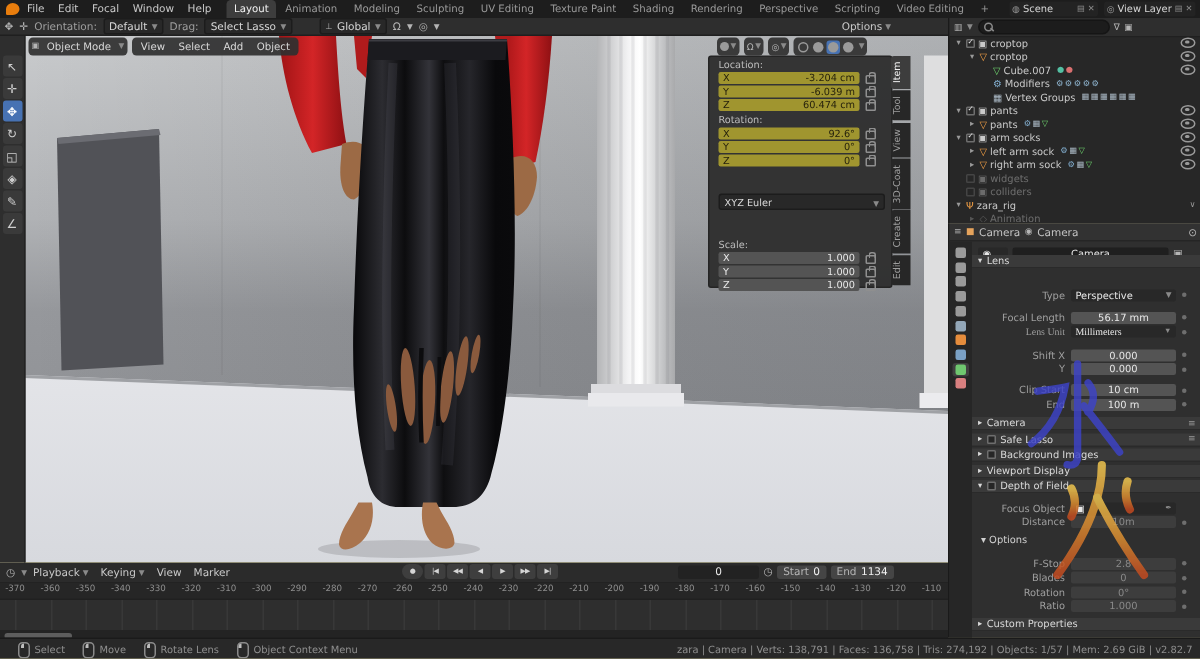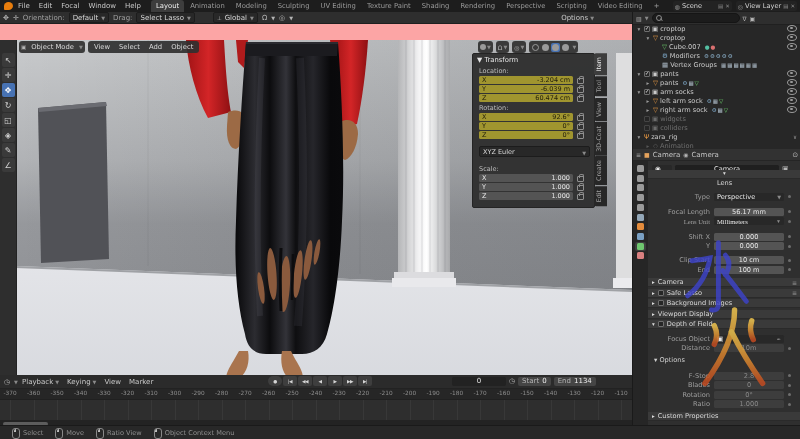--- a/index.html
+++ b/index.html
@@ -1,16 +1,16 @@
 <!DOCTYPE html>
 <html><head>
 <meta charset="utf-8">
 <style>
   html,body{margin:0;padding:0;background:#111;}
-  #app{position:relative;width:800px;height:439px;background:#fca5a5;overflow:hidden;
+  #app{position:relative;width:800px;height:439px;background:#fef9c3;overflow:hidden;
        font-family:"DejaVu Sans",sans-serif;font-size:7px;color:#c3c3c3;}
   
   #topbar{position:absolute;left:0;top:0;width:800px;height:12px;background:#1d1d1d;display:flex;align-items:center;border-bottom:1px solid #141414;}
   #blender-logo{width:9px;height:8px;background:#e87d0d;border-radius:50% 50% 50% 10%;margin:0 5px 0 4px;}
   #menus{display:flex;gap:9px;margin-right:10px;}
   .tmenu{color:#c9c9c9;font-size:7px;cursor:default;}
   #workspaces{display:flex;gap:1px;align-items:stretch;height:12px;}
   .wtab{padding:2px 5px 1px;color:#9a9a9a;font-size:6.8px;}
   .wtab.active{background:#3d3d3d;color:#f0f0f0;border-radius:3px 3px 0 0;}
   #topbar-right{margin-left:auto;display:flex;align-items:center;gap:4px;padding-right:3px;}
@@ -19,21 +19,21 @@
   .idwidget .nm{color:#d5d5d5;font-size:6.6px;min-width:34px;}
   .mini{color:#8a8a8a;font-size:5.5px;}
   
   #row2{position:absolute;left:0;top:12px;width:632px;height:12px;background:#2e2e2e;border-bottom:1px solid #1f1f1f;display:flex;align-items:center;gap:4px;padding-left:3px;box-sizing:border-box;}
   #row2 .lab{color:#9f9f9f;}
   .dd{background:#282828;border:1px solid #1c1c1c;border-radius:2px;color:#d8d8d8;padding:0 3px;height:9px;display:flex;align-items:center;gap:3px;}
   .dd .caret{color:#8a8a8a;font-size:5px;}
   .ic{color:#b5b5b5;font-size:7px;}
   #options-btn{margin-left:auto;margin-right:38px;display:flex;gap:2px;align-items:center;color:#c9c9c9;}
   
-  #viewport{position:absolute;left:0;top:40px;width:632px;height:351px;overflow:hidden;}
+  #viewport{position:absolute;left:0;top:24px;width:632px;height:351px;overflow:hidden;}
   #vtools{position:absolute;left:0;top:0;width:16px;height:351px;background:#2e2e2e;border-right:1px solid #232323;display:flex;flex-direction:column;align-items:center;padding-top:13px;gap:1px;}
   .tbtn{width:13px;height:14px;background:#3a3a3a;border-radius:2px;color:#cfcfcf;font-size:8px;display:flex;align-items:center;justify-content:center;}
   .tbtn.active{background:#4772b3;color:#fff;}
   #vheader{position:absolute;left:19px;top:1px;display:flex;gap:3px;align-items:center;}
   .pill{background:rgba(48,48,48,.92);border-radius:3px;display:flex;align-items:center;gap:1px;padding:1px 2px;height:10px;}
   .hbtn{padding:0 4px;color:#d8d8d8;font-size:6.8px;}
   #vshading{position:absolute;left:478px;top:1px;display:flex;gap:3px;align-items:center;}
   .sph{width:7px;height:7px;border-radius:50%;background:#9a9a9a;display:inline-block;}
   .sph.wire{background:transparent;border:1px solid #9a9a9a;box-sizing:border-box;}
   .sphbtn{padding:1px;border-radius:2px;display:flex;}
@@ -43,21 +43,21 @@
   #npanel .ph{color:#e6e6e6;padding:2px 4px;font-size:6.8px;}
   #npanel .grplab{color:#bdbdbd;padding:1px 6px;}
   .axrow{display:flex;align-items:center;margin:0 0 1px 6px;height:8px;}
   .axfield{width:94px;height:8px;border-radius:1.5px;display:flex;align-items:center;padding:0 3px;box-sizing:border-box;}
   .axfield.keyed{background:#a0952f;color:#26220c;}
   .axfield.plain{background:#545454;color:#e8e8e8;}
   .axfield .ax{width:10px;}
   .axfield .axval{margin-left:auto;}
   .lock{position:relative;width:5px;height:4px;border:1px solid #8f8f8f;border-radius:1px;margin-left:4px;margin-top:2px;}
   .lock::before{content:"";position:absolute;top:-3px;left:1px;width:2.5px;height:3px;border:1px solid #8f8f8f;border-bottom:none;border-radius:2px 2px 0 0;}
-  #euler{margin:7px 6px;width:103px;align-items:flex-end;}
+  #euler{margin:18px 6px;width:103px;align-items:flex-end;}
   #nprops{border-top:1px solid #262626;margin-top:3px;color:#cfcfcf;padding:2px 4px;}
   #ntabs{position:absolute;left:594px;top:13px;width:13px;display:flex;flex-direction:column;gap:1px;}
   .ntab{writing-mode:vertical-rl;transform:rotate(180deg);background:#272727;color:#9f9f9f;font-size:6.3px;padding:4px 1px;border-radius:0 2px 2px 0;text-align:center;}
   .ntab.active{background:#3d3d3d;color:#f0f0f0;}
   
   #outliner{position:absolute;left:632px;top:12px;width:168px;height:137px;background:#272727;border-left:1px solid #1a1a1a;}
   #outliner-header{height:12px;background:#2e2e2e;border-bottom:1px solid #202020;display:flex;align-items:center;gap:3px;padding:0 3px;}
   #osearch{background:#1c1c1c;border:1px solid #151515;border-radius:6px;height:8px;width:80px;display:flex;align-items:center;padding:0 3px;}
   .mag{position:relative;width:4px;height:4px;border:1px solid #8a8a8a;border-radius:50%;}
   .mag::after{content:"";position:absolute;left:3.4px;top:3.4px;width:2.5px;height:1px;background:#8a8a8a;transform:rotate(45deg);}
@@ -332,21 +332,20 @@
         <div class="tbtn">✛</div>
         <div class="tbtn active">✥</div>
         <div class="tbtn">↻</div>
         <div class="tbtn">◱</div>
         <div class="tbtn">◈</div>
         <div class="tbtn">✎</div>
         <div class="tbtn">∠</div>
       </div>
 
     <div id="npanel">
-      <div class="ph">▼ <span>Transform</span></div>
       <div class="grplab">Location:</div>
       <div id="loc-rows">
           <div class="axrow">
             <span class="axfield keyed">
               <span class="ax">X</span>
               <span class="axval">-3.204 cm</span>
             </span>
             <span class="lock"></span>
           </div>
           <div class="axrow">
@@ -603,21 +602,21 @@
     <div id="pcontent">
         <div class="prow" style="top: 3px;">
           <span class="pfield dd2" style="width: 20px; margin-left: 4px;">
             <span>◉</span>
           </span>
           <span class="pfield" style="width: 104px; margin-left: 3px; background: rgb(31, 31, 31);">
             <span>Camera</span>
           </span>
           <span class="ic" style="margin-left: 3px;">▣</span>
         </div>
-        <div class="phdr" style="top: 9px; flex-direction: column;">
+        <div class="phdr" style="top: 9px;">
           <span style="font-size: 5.5px;">▾</span>
           <span>Lens</span>
         </div>
         <div class="prow" style="top: 31px;">
           <span class="plab">Type</span>
           <span class="pfield dd2">
             <span>Perspective</span>
             <span class="caret">▼</span>
           </span>
           <span class="adot"></span>
@@ -840,27 +839,28 @@
         <span class="sitem">
           <span class="mouse"></span>
           <span>Select</span>
         </span>
         <span class="sitem">
           <span class="mouse"></span>
           <span>Move</span>
         </span>
         <span class="sitem">
           <span class="mouse"></span>
-          <span>Ratio View</span>
+          <span>Rotate Lens</span>
         </span>
         <span class="sitem">
           <span class="mouse"></span>
           <span>Object Context Menu</span>
         </span>
       </span>
+    <span id="status-right">zara | Camera | Verts: 138,791 | Faces: 136,758 | Tris: 274,192 | Objects: 1/57 | Mem: 2.69 GiB | v2.82.7</span>
   </div>
 
   <svg class="wm" style="left:682px;top:228px;width:70px;height:102px" viewBox="0 0 100 112">
     <g fill="none" stroke="#3d43c9" stroke-width="7" stroke-linecap="round" opacity="0.82">
       <path d="M52,4 L52,92 Q52,102 42,100"></path>
       <path d="M14,30 Q30,28 40,26 Q34,60 8,80"></path>
       <path d="M62,22 Q72,34 62,50"></path>
       <path d="M58,44 Q74,64 92,88"></path>
     </g>
   </svg>

